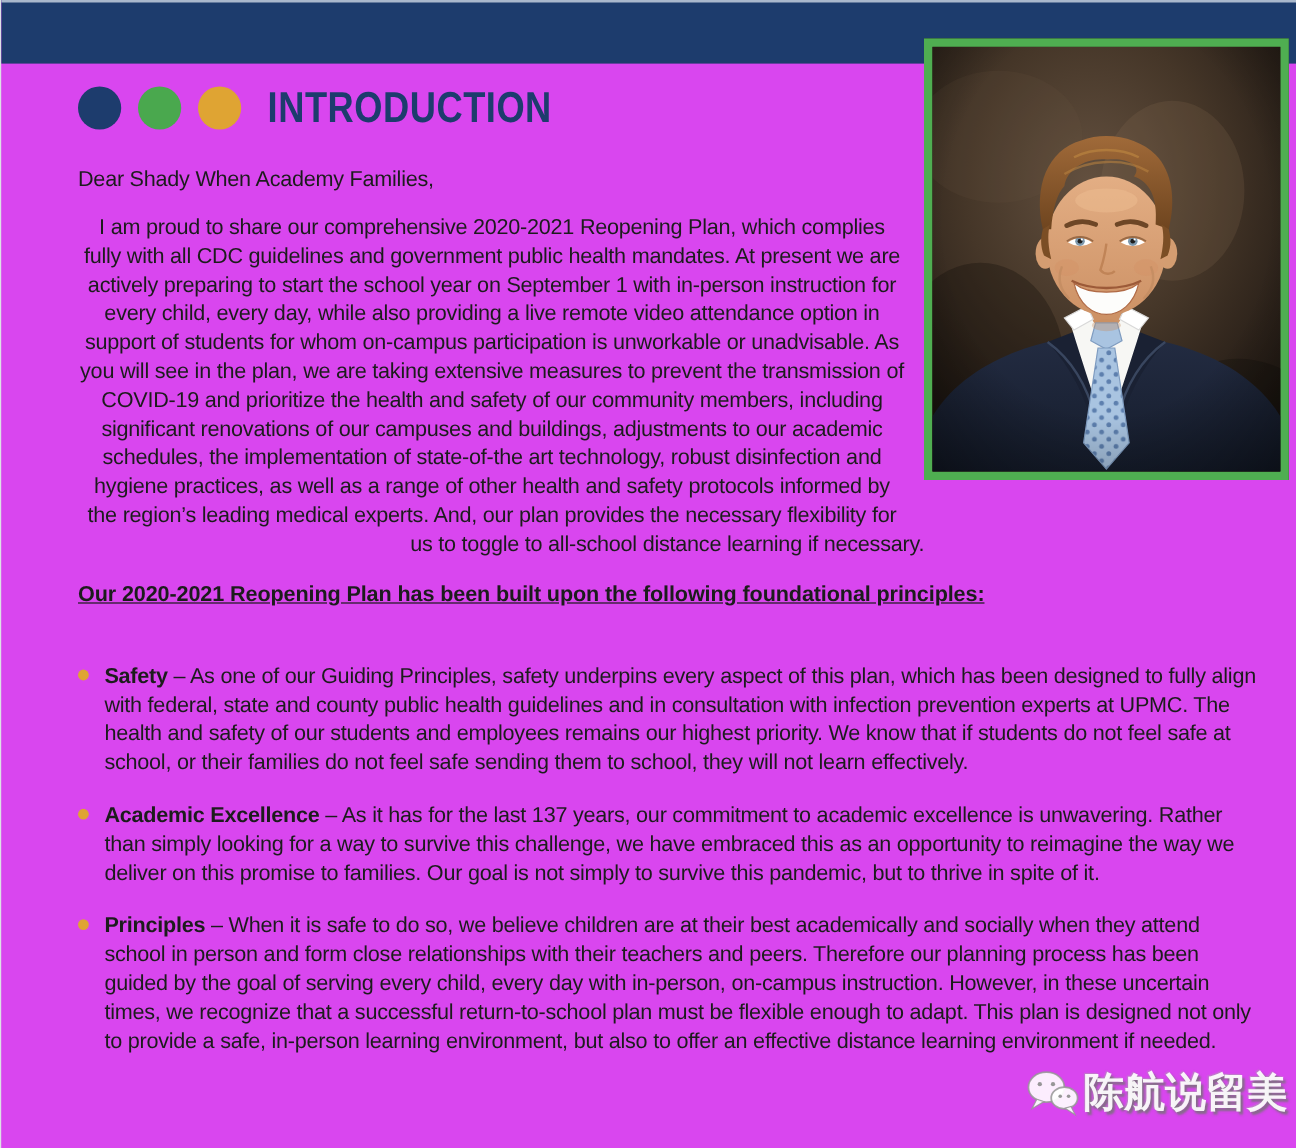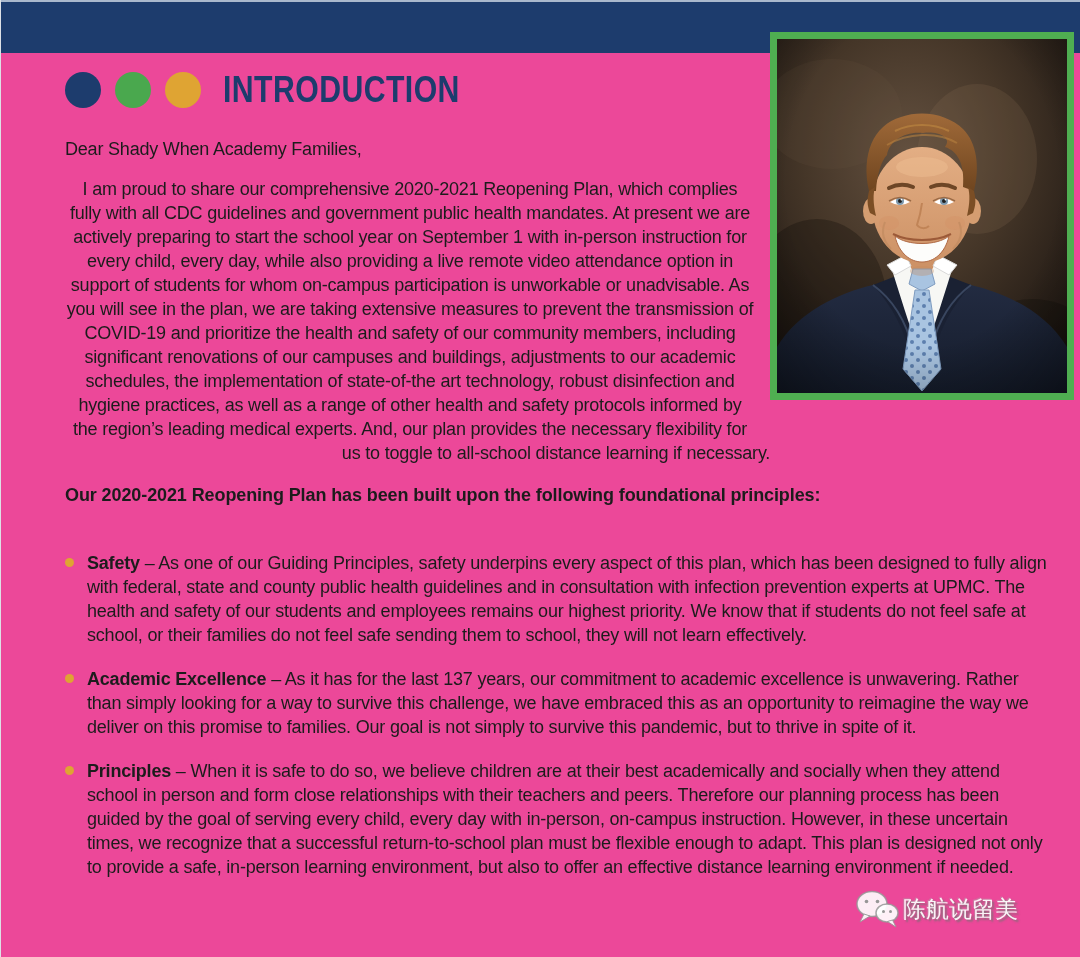--- a/index.html
+++ b/index.html
@@ -1,21 +1,21 @@
 <!DOCTYPE html>
 <html><head>
 <meta charset="utf-8">
 <style>
   * { margin:0; padding:0; box-sizing:border-box; }
   html,body { background:#ffffff; }
   body { font-family:"Liberation Sans","DejaVu Sans",sans-serif; }
 
   .page {
     position:relative; width:1080px; height:957px;
-    background:#ec4899; overflow:hidden;
+    background:#d946ef; overflow:hidden;
     border-left:1px solid #dde1e6;
   }
 
   
   .topbar {
     position:absolute; top:0; left:0; width:1080px; height:53px;
     background:#1d3c6d;
     box-shadow: inset 0 2px 0 rgba(185,197,214,.9);
   }
 
@@ -37,21 +37,21 @@
     letter-spacing:0.5px; margin-left:8px;
     transform:scaleX(.84); transform-origin:left center; white-space:nowrap;
   }
 
   
   .float-spacer { float:right; width:292px; height:300px; }
 
   .salutation { margin-bottom:16px; }
   .body-par   { margin-bottom:18px; text-align:center; }
 
-  .principles-heading { font-weight:bold; margin-bottom:16px; letter-spacing:-0.1px; }
+  .principles-heading { font-weight:bold; margin-bottom:16px; letter-spacing:-0.1px;text-decoration:underline; }
 
   ul.principles { list-style:none;margin-top:44px; }
   ul.principles li { position:relative; padding-left:22px; margin-bottom:20px; }
   .b-dot {
     position:absolute; left:0; top:7px;
     width:9px; height:9px; border-radius:50%; background:#dfa433;
   }
   .p-term { font-weight:bold; }
 
   
@@ -62,21 +62,21 @@
   }
   .photo-frame svg { display:block; width:290px; height:354px; }
 
   
   .watermark {
     position:absolute; left:854px; top:888px;
     display:flex; align-items:center; gap:2px;
     pointer-events:none;
   }
   .watermark-text {
-    font-size:23px; font-weight:normal; white-space:nowrap;
+    font-size:34px; font-weight:bold; white-space:nowrap;
     color:rgba(255,255,255,.92);
     text-shadow: 2px 2px 2px rgba(115,115,115,.85), -1px -1px 1px rgba(170,170,170,.55);
   }
 </style>
 </head>
 <body>
 
 <div class="page">
 
   <div class="topbar"></div>

